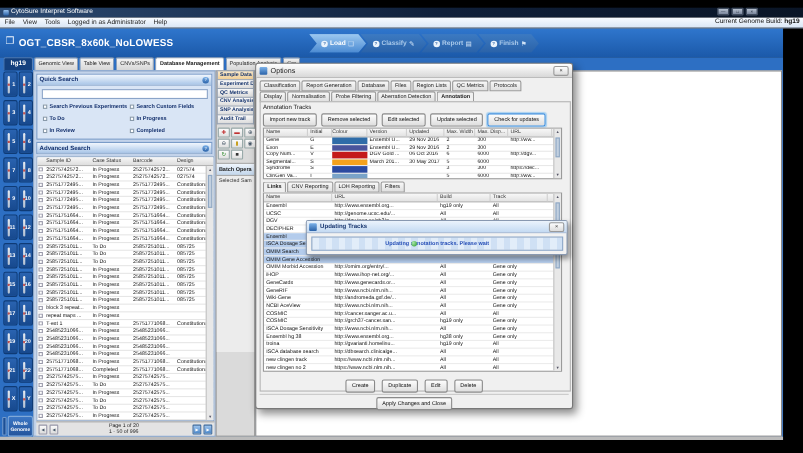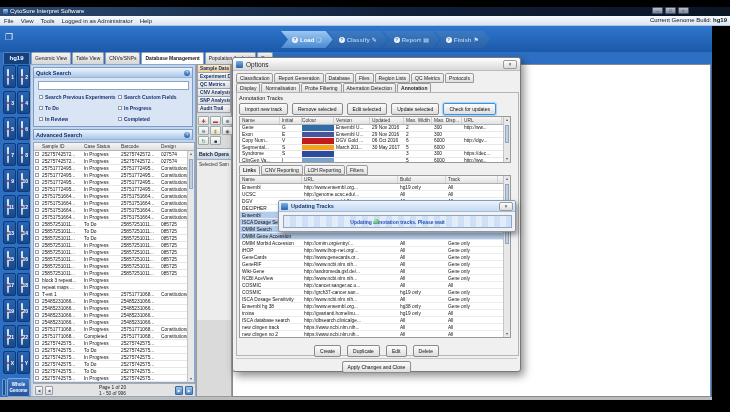--- a/index.html
+++ b/index.html
@@ -201,20 +201,21 @@
     <span class="mitem">Logged in as Administrator</span>
     <span class="mitem">Help</span>
   </div>
 <div id="genomebuild">
   <span>Current Genome Build:</span>
   <b>hg19</b>
 </div>
 
 <div id="appheader">
   <span class="doc">❐</span>
+  <span id="exptitle">OGT_CBSR_8x60k_NoLOWESS</span>
   <div id="workflow">
 
       <div class="arrow active">
         <span class="q">?</span>
         <span class="lbl">Load</span>
         <span class="ic">❏</span>
       </div>
 
       <div class="arrow">
         <span class="q">?</span>

